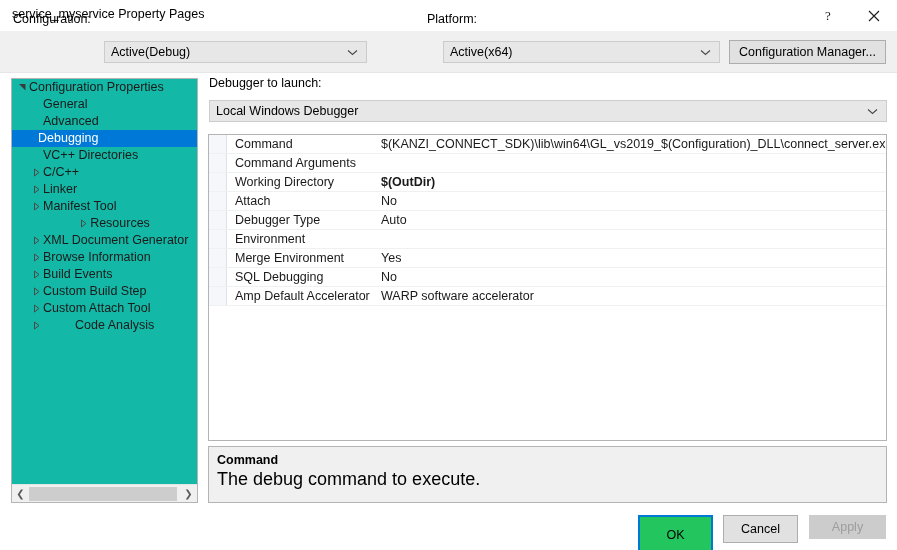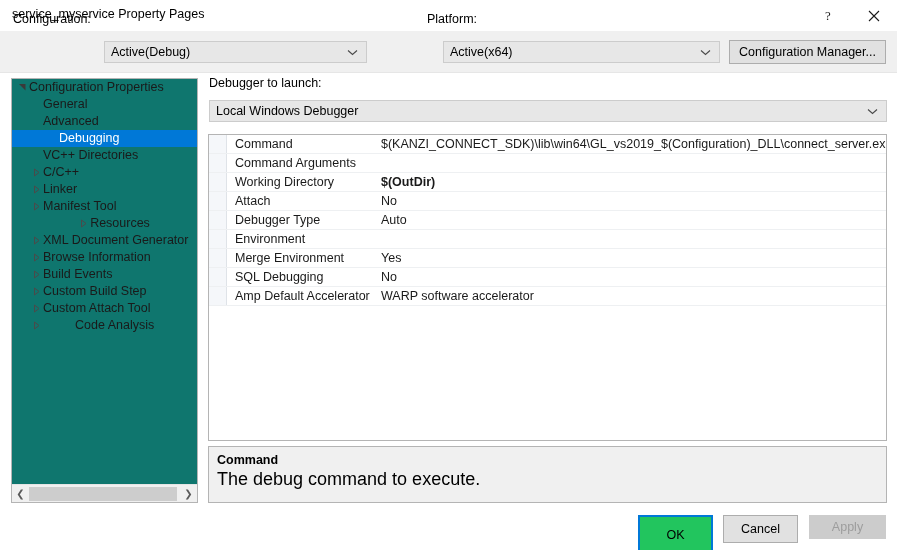--- a/index.html
+++ b/index.html
@@ -118,21 +118,21 @@
     width: 157px; height: 24px;
   }
 
   
   .tree-panel {
     position: absolute;
     left: 11px; top: 78px;
     width: 187px; height: 425px;
     box-sizing: border-box;
     border: 1px solid #b4b4b4;
-    background: #0f766e;
+    background: #14b8a6;
     overflow: hidden;
   }
   .tree-scroll {
     position: absolute;
     left: 0; top: 0;
     right: 0;
     bottom: 17px;
     overflow: hidden;
   }
   .tree-item {
@@ -348,21 +348,21 @@
         <span class="tree-text">Configuration Properties</span>
       </div>
       <div class="tree-item" style="padding-left: 17px;">
         <span class="tree-arrow"></span>
         <span class="tree-text">General</span>
       </div>
       <div class="tree-item" style="padding-left: 17px;">
         <span class="tree-arrow"></span>
         <span class="tree-text">Advanced</span>
       </div>
-      <div class="tree-item selected" style="padding-left: 33px;">
+      <div class="tree-item selected" style="padding-left: 12px;">
         <span class="tree-arrow"></span>
         <span class="tree-text">Debugging</span>
       </div>
       <div class="tree-item" style="padding-left: 17px;">
         <span class="tree-arrow"></span>
         <span class="tree-text">VC++ Directories</span>
       </div>
       <div class="tree-item" style="padding-left: 17px;">
         <span class="tree-arrow">
           <svg width="9" height="9" viewBox="0 0 9 9">

